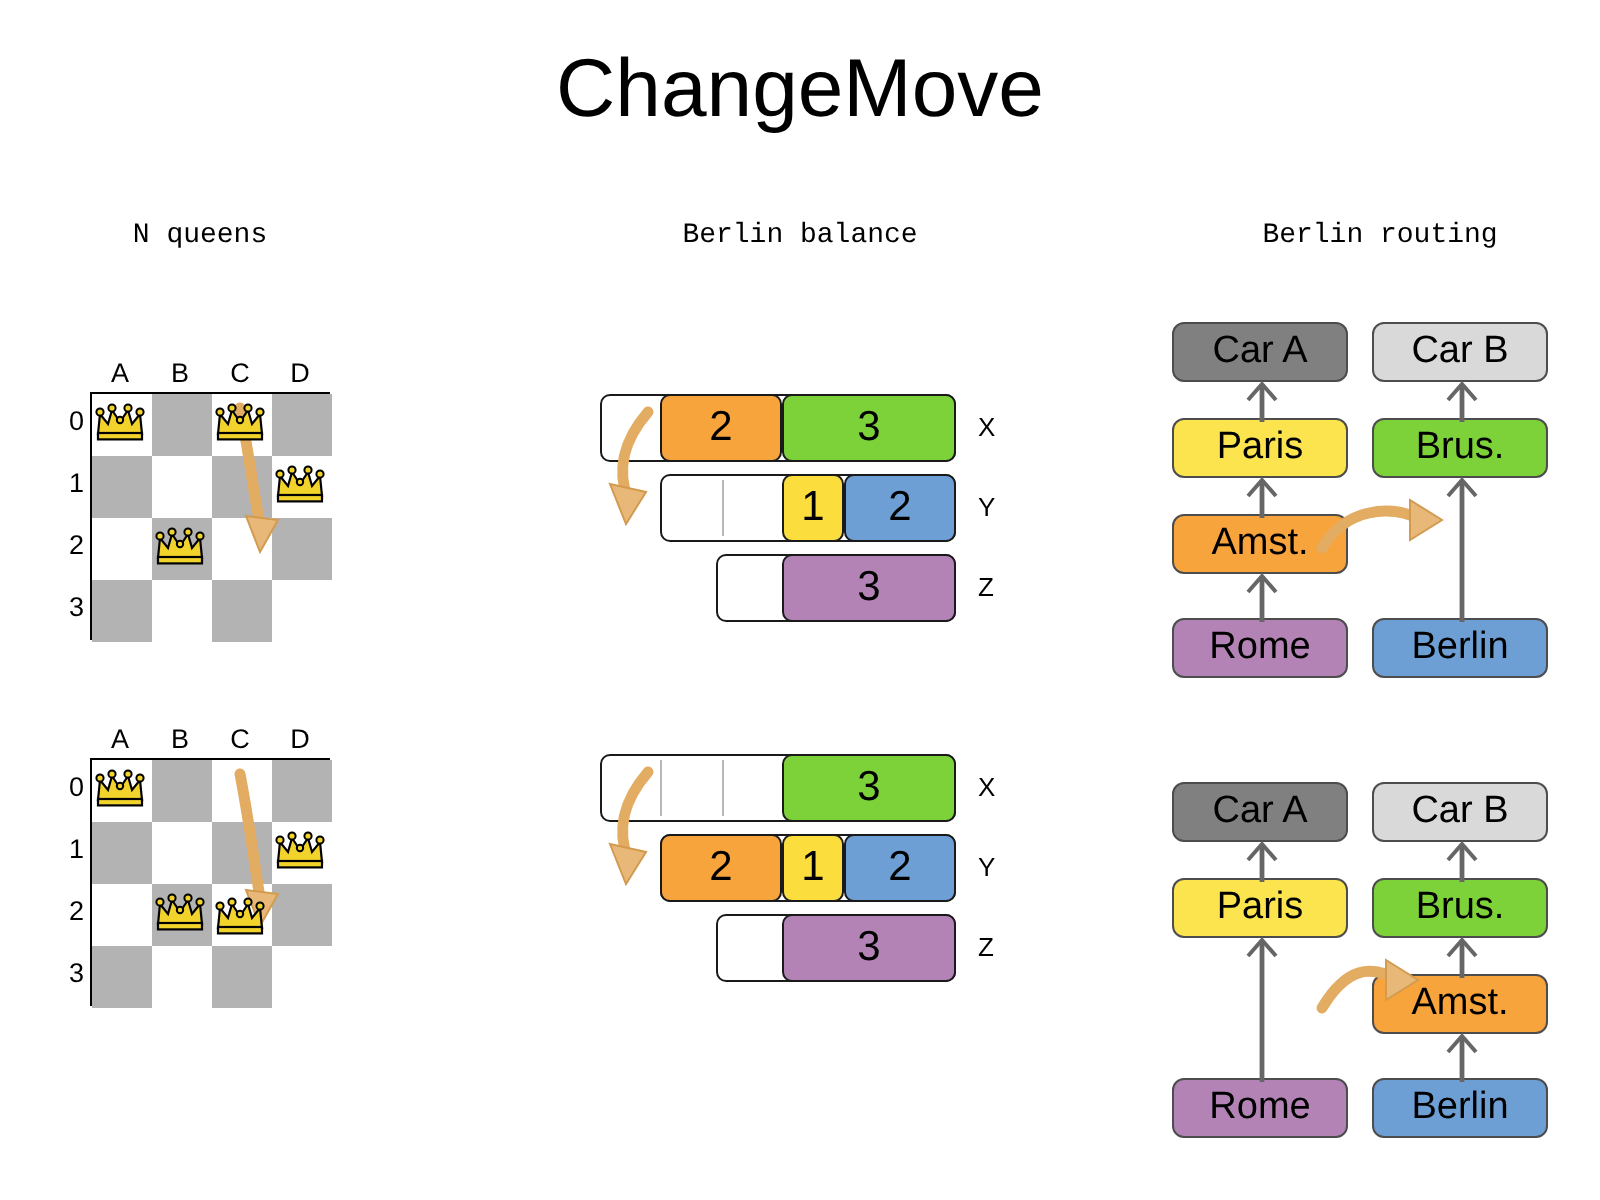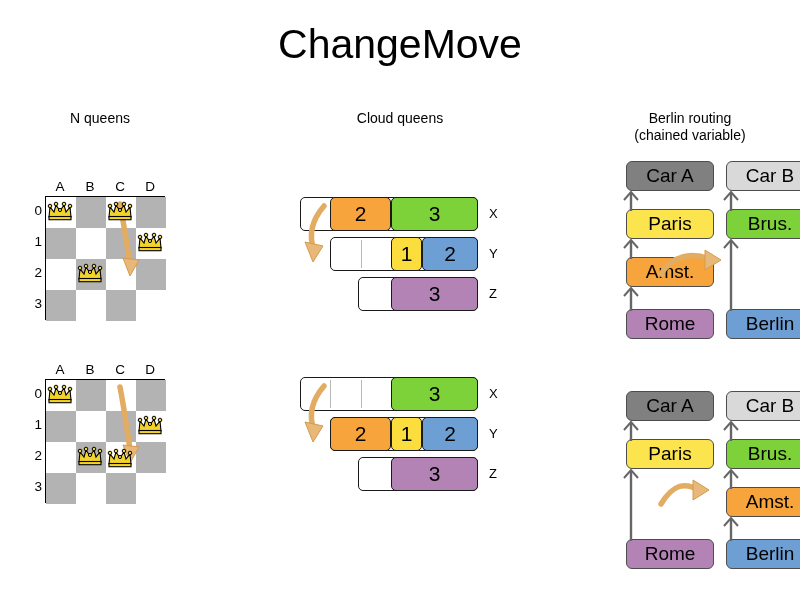--- a/index.html
+++ b/index.html
@@ -15,21 +15,21 @@
   
   #main-title{
     position:absolute;left:0;top:24px;width:800px;text-align:center;
     font-size:41px;font-weight:400;letter-spacing:0px;line-height:1;
   }
   #sub-title{
     position:absolute;left:0;top:68px;width:800px;text-align:center;
     font-size:14.5px;font-weight:400;line-height:1;
   }
   .sec-head{
-    position:absolute;text-align:center;font-size:14px;line-height:17px;
+    position:absolute;text-align:center;font-size:14px;line-height:17px;font-family:Liberation Mono, monospace;
   }
 
   
   .board{position:absolute;width:120px;height:124px;border:1.6px solid #000;box-sizing:border-box;}
   .cell{position:absolute;width:30px;height:31px;box-sizing:border-box;}
   .cell.w{background:#ffffff;}
   .cell.g{background:#b3b3b3;}
   .colhead{position:absolute;width:30px;text-align:center;font-size:13.5px;}
   .rowhead{position:absolute;width:16px;text-align:right;font-size:13.5px;}
 
@@ -45,39 +45,38 @@
     box-sizing:border-box;display:flex;align-items:center;justify-content:center;
     font-size:21px;color:#000;
   }
   .divline{position:absolute;width:1.2px;background:#b8b8b8;}
   .cbl{position:absolute;font-size:13px;}
 
   
   .rbox{
     position:absolute;width:88px;height:30px;border:1.6px solid #4d4d4d;border-radius:6px;
     box-sizing:border-box;display:flex;align-items:center;justify-content:center;
-    font-size:19px;color:#000;margin-left:40px;
+    font-size:19px;color:#000;
   }
 
   svg{overflow:visible;}
   .arrowpath{fill:none;stroke:#e3ac63;stroke-width:5.5;stroke-linecap:round;}
   .arrowhead{fill:#e8b878;stroke:#d39b4f;stroke-width:1;}
 </style>
 </head>
 <body>
 
 <div id="stage">
 
   <div id="main-title">ChangeMove</div>
 
   <div class="sec-head" style="left:20px;top:110px;width:160px;">N queens</div>
-  <div class="sec-head" style="left:320px;top:110px;width:160px;">Cloud queens</div>
+  <div class="sec-head" style="left:320px;top:110px;width:160px;">Berlin balance</div>
   <div class="sec-head" style="left:600px;top:110px;width:180px;">
     <div>Berlin routing</div>
-    <div>(chained variable)</div>
   </div>
 
   <div>
 
     <div class="colhead" style="left:45px;top:179px;">A</div>
     <div class="colhead" style="left:75px;top:179px;">B</div>
     <div class="colhead" style="left:105px;top:179px;">C</div>
     <div class="colhead" style="left:135px;top:179px;">D</div>
 
     <div class="rowhead" style="left:26px;top:203px;">0</div>

